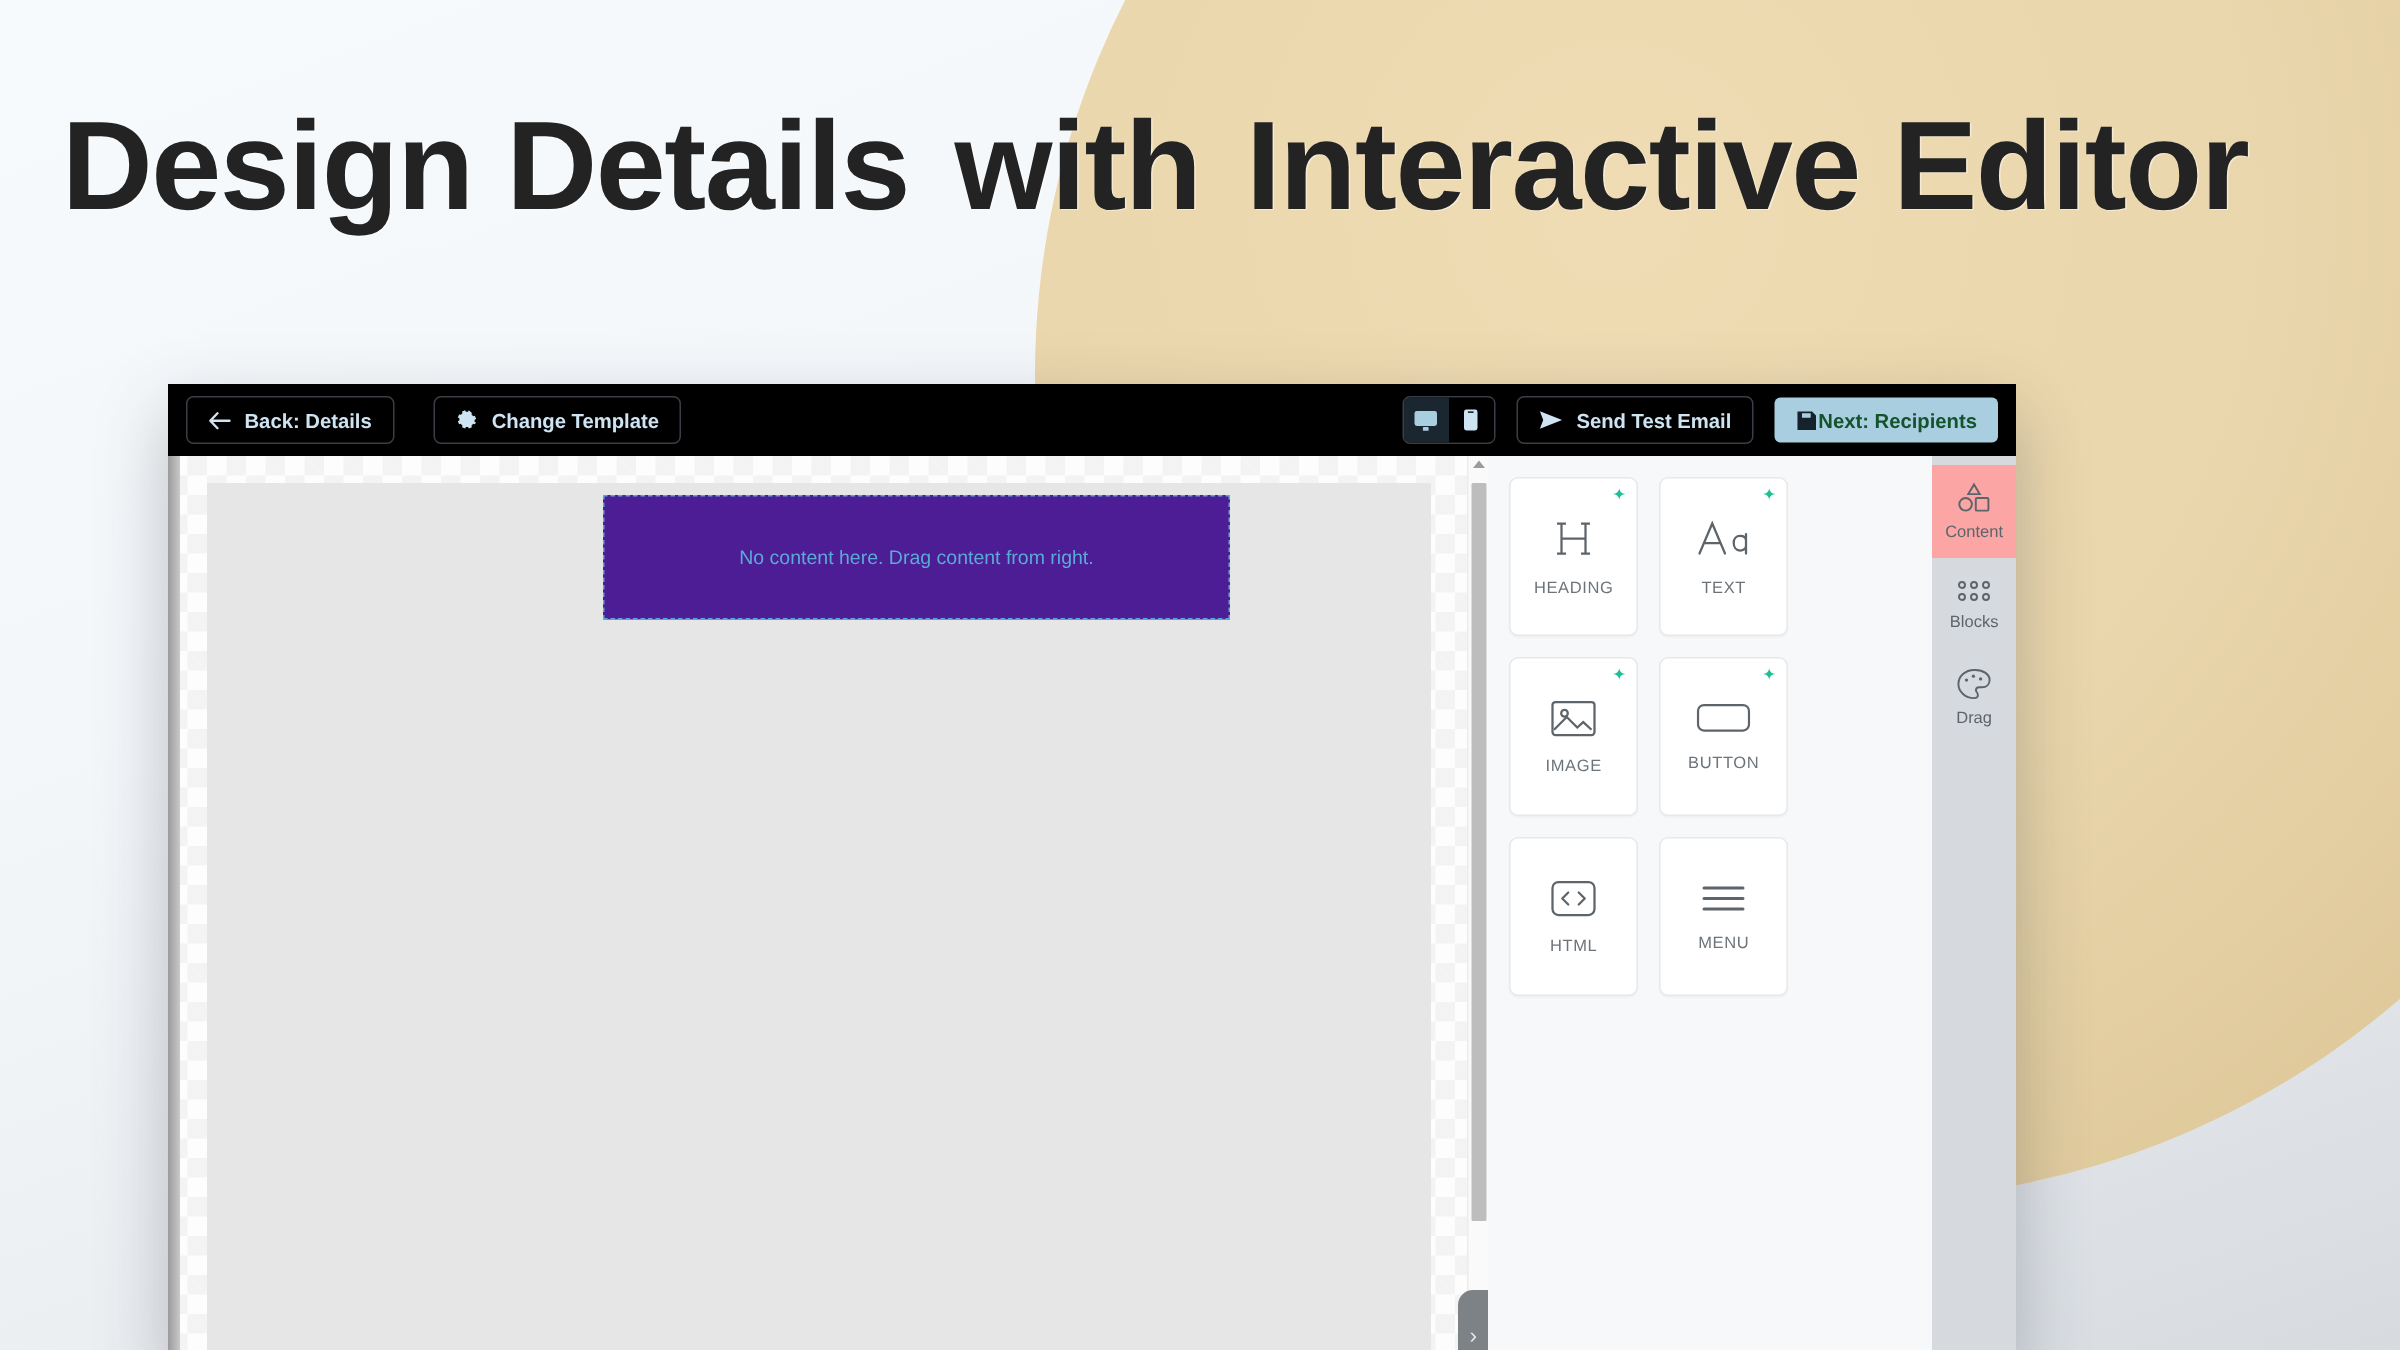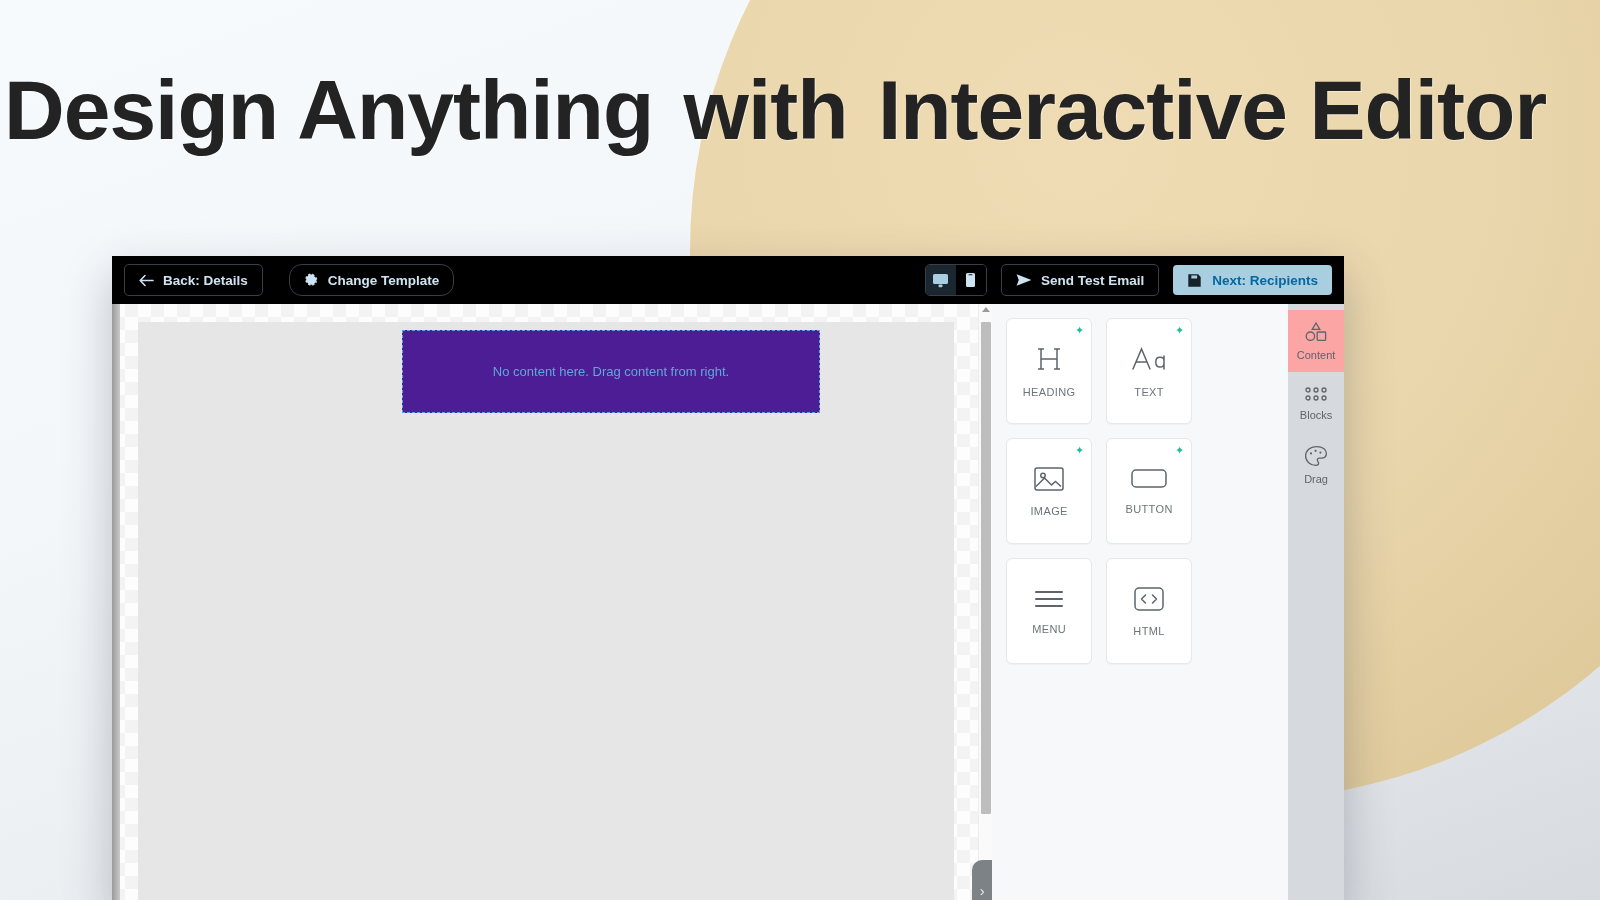--- a/index.html
+++ b/index.html
@@ -30,33 +30,33 @@
   .toolbar{
     height:48px;background:#000;display:flex;align-items:center;
     padding:0 12px;box-sizing:border-box;position:relative;
   }
   .tb-btn{
     display:flex;align-items:center;gap:9px;height:30px;padding:0 14px;
     border:1px solid #3a3f45;border-radius:5px;background:#000;
     color:#cfe4f2;font-size:13.5px;font-weight:bold;cursor:pointer;
     white-space:nowrap;
   }
-  .tb-btn.spaced{margin-left:26px;border-radius:13px;}
+  .tb-btn.spaced{margin-left:26px;}
   .tb-right{margin-left:auto;display:flex;align-items:center;gap:14px;padding-left:48px;}
   .view-toggle{
     display:flex;border:1px solid #3a3f45;border-radius:5px;overflow:hidden;height:30px;
   }
   .view-toggle .vt{
     width:30px;display:flex;align-items:center;justify-content:center;cursor:pointer;
     background:#000;
   }
   .view-toggle .vt.active{background:#1b2730;}
   .tb-primary{
-    display:flex;align-items:center;gap:10px;height:30px;padding:0 14px;
-    border:none;border-radius:4px;background:#a9cee0;color:#0369a1;
+    display:flex;align-items:center;height:30px;padding:0 14px;
+    border:none;border-radius:4px;background:#a9cee0;color:#14532d;
     font-size:13.5px;font-weight:bold;cursor:pointer;white-space:nowrap;
   }
   
   .app-body{display:flex;height:604px;background:#fff;}
   .canvas-wrap{
     position:relative;width:1008px;height:604px;
     background:
       linear-gradient(45deg,#f3f3f3 25%,transparent 25%,transparent 75%,#f3f3f3 75%),
       linear-gradient(45deg,#f3f3f3 25%,transparent 25%,transparent 75%,#f3f3f3 75%),
       #fdfdfd;
@@ -116,21 +116,21 @@
     gap:6px;cursor:pointer;color:#5d646a;font-size:11px;
   }
   .tab.active{background:#fca5a5;}
 </style>
 </head>
 <body>
 
 <div class="hero-circle"></div>
 
 <div class="headline">
-  <span class="seg">Design Anything</span>
+  <span class="seg">Design Details</span>
   <span class="seg">with</span>
   <span class="seg">Interactive Editor</span>
 </div>
 
 <div class="app">
 
   <div class="toolbar">
     <div class="tb-btn">
       <span>
         <svg class="icon-svg" width="15" height="13" viewBox="0 0 15 13" fill="none" stroke="#cfe4f2" stroke-width="1.6">
@@ -251,35 +251,35 @@
             <svg class="icon-svg" width="36" height="22" viewBox="0 0 36 22" fill="none" stroke="#5d646a" stroke-width="1.5">
               <rect x="1" y="2" width="34" height="17" rx="4"></rect>
             </svg>
           </span>
           <span class="label">BUTTON</span>
         </div>
 
 
         <div class="tile">
           <span>
-            <svg class="icon-svg" width="32" height="22" viewBox="0 0 32 22" fill="none" stroke="#5d646a" stroke-width="2" stroke-linecap="round">
-              <path d="M3 4h26M3 11h26M3 18h26"></path>
-            </svg>
-          </span>
-          <span class="label">MENU</span>
-        </div>
-
-        <div class="tile">
-          <span>
             <svg class="icon-svg" width="30" height="26" viewBox="0 0 30 26" fill="none" stroke="#5d646a" stroke-width="1.5" stroke-linecap="round" stroke-linejoin="round">
               <rect x="1" y="2" width="28" height="22" rx="4"></rect>
               <path d="M11.5 9 7.5 13l4 4M18.5 9l4 4-4 4"></path>
             </svg>
           </span>
           <span class="label">HTML</span>
+        </div>
+
+        <div class="tile">
+          <span>
+            <svg class="icon-svg" width="32" height="22" viewBox="0 0 32 22" fill="none" stroke="#5d646a" stroke-width="2" stroke-linecap="round">
+              <path d="M3 4h26M3 11h26M3 18h26"></path>
+            </svg>
+          </span>
+          <span class="label">MENU</span>
         </div>
 
       </div>
     </div>
 
     <div class="tab-rail">
       <div class="tab active">
         <span>
           <svg class="icon-svg" width="24" height="22" viewBox="0 0 24 22" fill="none" stroke="#5d646a" stroke-width="1.3">
             <path d="M12 2 15.8 8.4H8.2z"></path>

